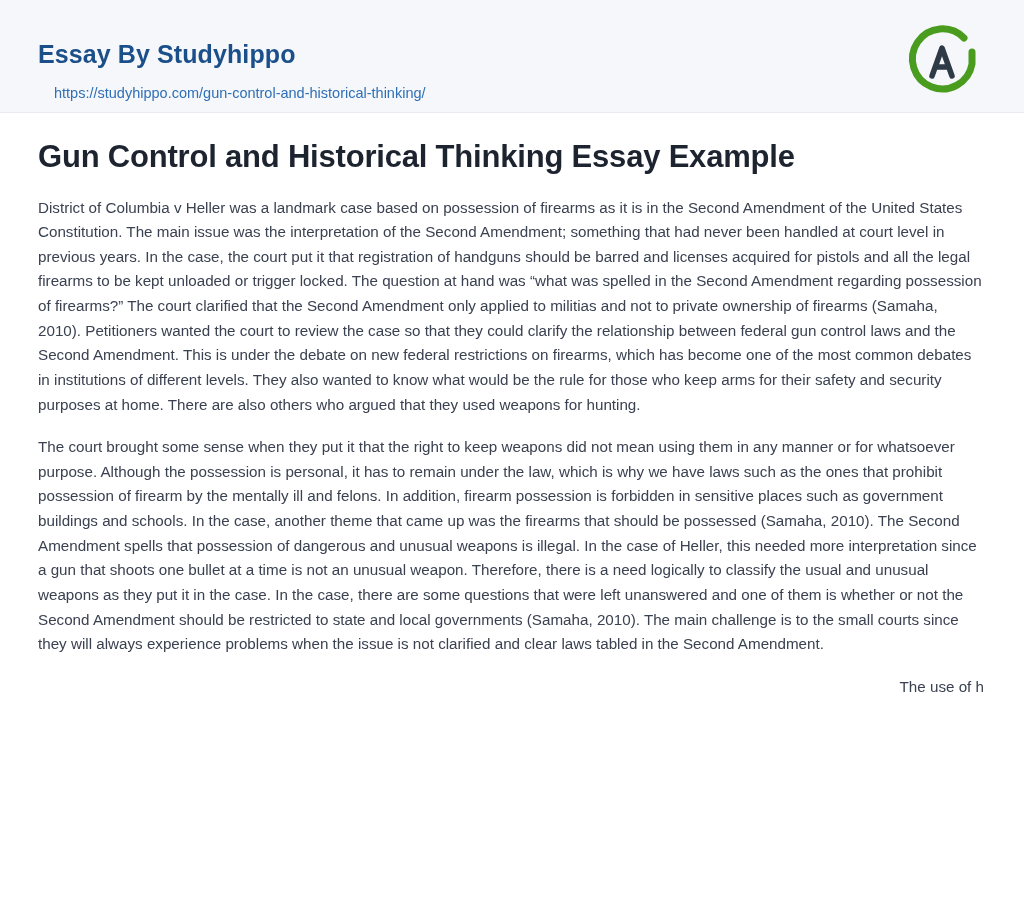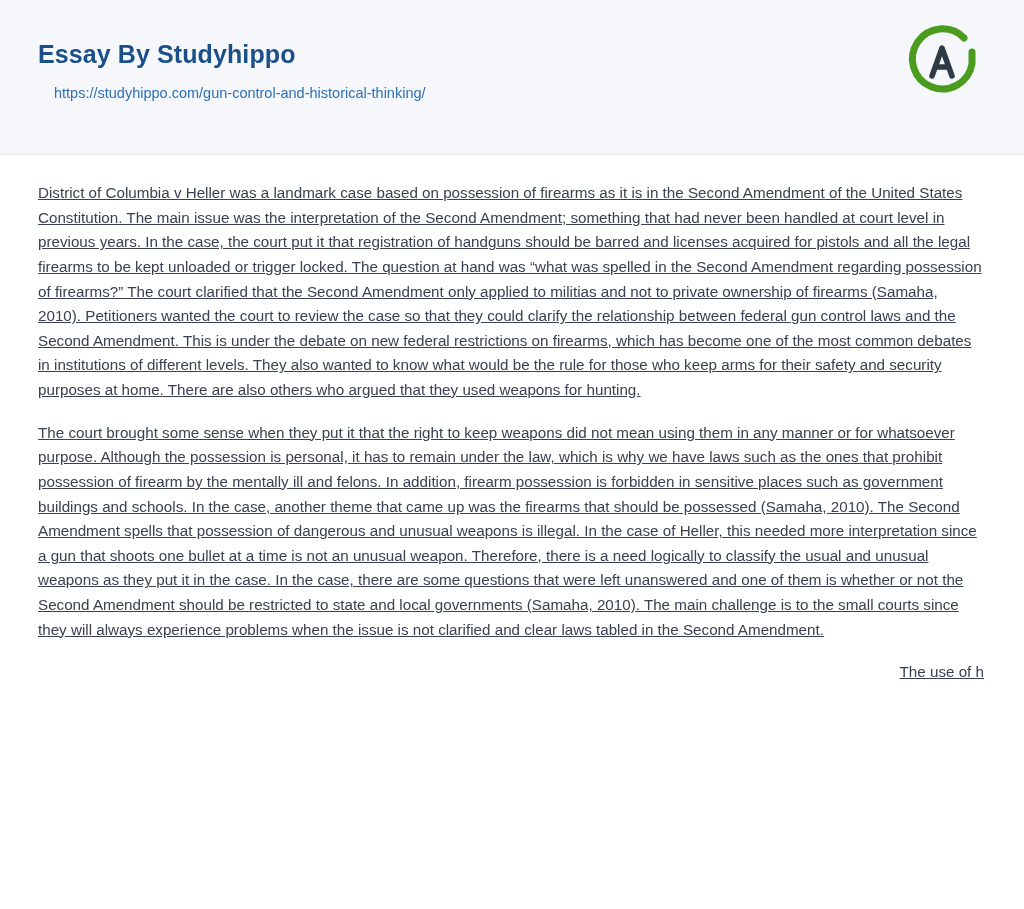--- a/index.html
+++ b/index.html
@@ -18,21 +18,21 @@
   .page {
     width: 1024px;
     height: 909px;
     position: relative;
     background: #ffffff;
   }
 
   
   .header {
     position: relative;
-    height: 155px;
+    height: 113px;
     background: #f5f7fa;
     border-bottom: 1px solid #e8ecf1;
     box-sizing: border-box;
   }
   .brand {
     position: absolute;
     left: 38px;
     top: 40px;
     font-size: 25px;
     font-weight: bold;
@@ -68,21 +68,20 @@
     margin: 0 0 20px 0;
     letter-spacing: -0.2px;
     max-width: 880px;
   }
   .para {
     font-size: 15.2px;
     line-height: 1.62;
     color: #3a4150;
     margin: 0 0 18px 0;
     text-align: left;
-    text-decoration: underline;
   }
   .para-last {
     margin-bottom: 0;
     text-align: right;
   }
   .subhead {
     font-size: 15.2px;
     line-height: 1.62;
     color: #3a4150;
     margin: 0 0 18px 0;
@@ -98,18 +97,19 @@
     <a class="site-url" href="#">https://studyhippo.com/gun-control-and-historical-thinking/</a>
     <div class="logo">
       <svg width="80" height="80" viewBox="0 0 80 80" aria-hidden="true">
         <path d="M62 16 A30 30 0 1 0 70 42 L70 30" fill="none" stroke="#4a9c1e" stroke-width="7" stroke-linecap="round"></path>
         <path d="M30 54 L40 26 L50 54 M34.5 45 L45.5 45" fill="none" stroke="#2e3a46" stroke-width="5.5" stroke-linejoin="round" stroke-linecap="round"></path>
       </svg>
     </div>
   </div>
 
   <div class="article">
+    <h1 class="article-title">Gun Control and Historical Thinking Essay Example</h1>
     <p class="para">District of Columbia v Heller was a landmark case based on possession of firearms as it is in the Second Amendment of the United States Constitution. The main issue was the interpretation of the Second Amendment; something that had never been handled at court level in previous years. In the case, the court put it that registration of handguns should be barred and licenses acquired for pistols and all the legal firearms to be kept unloaded or trigger locked. The question at hand was “what was spelled in the Second Amendment regarding possession of firearms?” The court clarified that the Second Amendment only applied to militias and not to private ownership of firearms (Samaha, 2010). Petitioners wanted the court to review the case so that they could clarify the relationship between federal gun control laws and the Second Amendment. This is under the debate on new federal restrictions on firearms, which has become one of the most common debates in institutions of different levels. They also wanted to know what would be the rule for those who keep arms for their safety and security purposes at home. There are also others who argued that they used weapons for hunting.</p>
     <p class="para">The court brought some sense when they put it that the right to keep weapons did not mean using them in any manner or for whatsoever purpose. Although the possession is personal, it has to remain under the law, which is why we have laws such as the ones that prohibit possession of firearm by the mentally ill and felons. In addition, firearm possession is forbidden in sensitive places such as government buildings and schools. In the case, another theme that came up was the firearms that should be possessed (Samaha, 2010). The Second Amendment spells that possession of dangerous and unusual weapons is illegal. In the case of Heller, this needed more interpretation since a gun that shoots one bullet at a time is not an unusual weapon. Therefore, there is a need logically to classify the usual and unusual weapons as they put it in the case. In the case, there are some questions that were left unanswered and one of them is whether or not the Second Amendment should be restricted to state and local governments (Samaha, 2010). The main challenge is to the small courts since they will always experience problems when the issue is not clarified and clear laws tabled in the Second Amendment.</p>
     <p class="para para-last">The use of h</p>
   </div>
 
 </div>
 
 </body></html>

